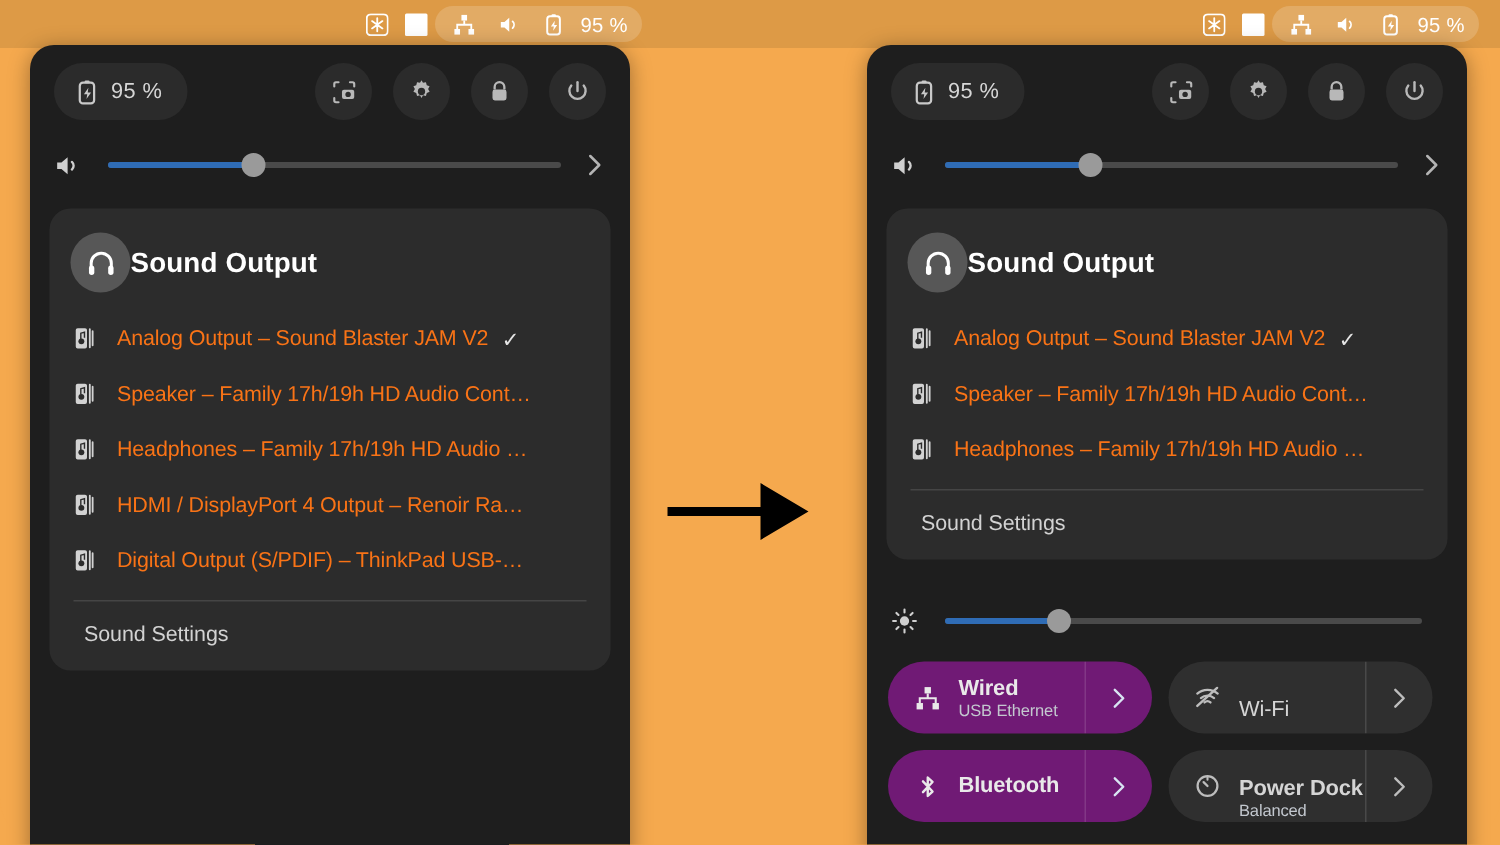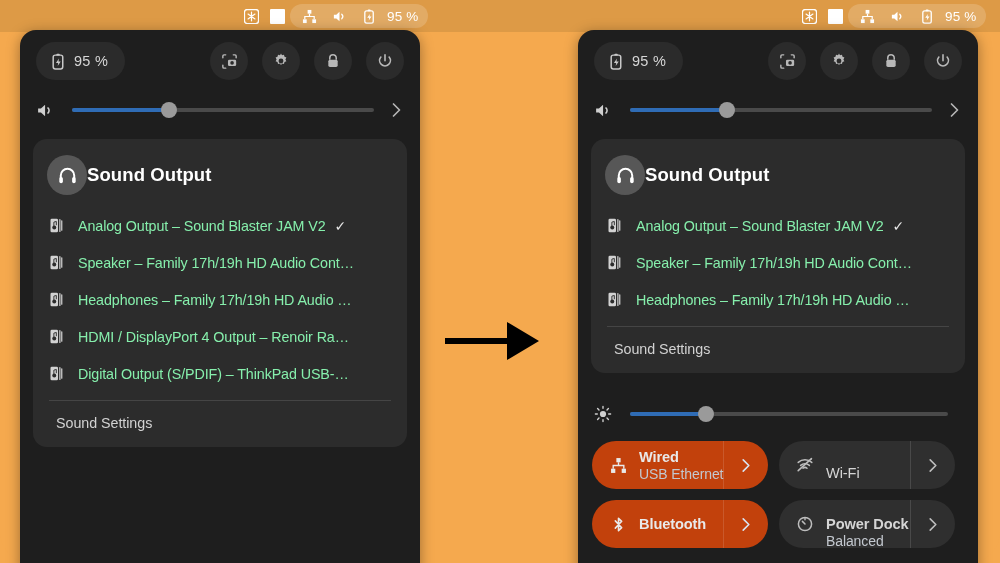--- a/index.html
+++ b/index.html
@@ -83,44 +83,44 @@
     width:40px;height:40px;border-radius:20px;background:#575757;
     display:flex;align-items:center;justify-content:center;flex:0 0 auto;
   }
   .so-title{color:#ffffff;font-size:18.5px;font-weight:bold;margin-left:0;letter-spacing:.1px;}
   .so-list{margin-top:8px;}
   .so-item{
     display:flex;align-items:center;height:37px;padding:0 14px 0 16px;
   }
   .so-ico{width:20px;flex:0 0 auto;display:flex;align-items:center;}
   .so-label{
-    color:#86efac;font-size:14.3px;margin-left:9px;white-space:nowrap;overflow:hidden;
+    color:#f97316;font-size:14.3px;margin-left:9px;white-space:nowrap;overflow:hidden;
     letter-spacing:-.1px;
   }
   .so-check{margin-left:9px;color:#e6e6e6;font-size:14px;flex:0 0 auto;}
   .so-sep{height:1px;background:#454545;margin:8px 16px 0 16px;}
   .so-settings{
     color:#d2d2d2;font-size:14.3px;padding:14px 0 6px 23px;letter-spacing:-.05px;
   }
 
   
   .bright-row{display:flex;align-items:center;height:30px;padding:0 16px;margin-top:26px;}
 
   
   .tiles{display:flex;flex-wrap:wrap;gap:11px;padding:12px 14px 0 14px;}
   .tile{
     width:176px;height:48px;border-radius:24px;display:flex;align-items:center;
     overflow:hidden;background:#2f2f2f;
   }
-  .tile.active{background:#c2410c;}
+  .tile.active{background:#701a75;}
   .tile-main{flex:1;display:flex;align-items:center;height:100%;padding-left:15px;min-width:0;}
   .tile-ico{width:22px;flex:0 0 auto;display:flex;align-items:center;justify-content:center;}
   .tile-txt{margin-left:10px;min-width:0;}
   .tile-name{color:#e9e9e9;font-size:14.6px;font-weight:bold;white-space:nowrap;letter-spacing:-.1px;}
-  .tile-sub{color:#c3c8cf;font-size:14px;margin-top:1px;white-space:nowrap;letter-spacing:-.1px;}
+  .tile-sub{color:#c3c8cf;font-size:11px;margin-top:1px;white-space:nowrap;letter-spacing:-.1px;}
   .tile.inactive .tile-name{color:#d5d5d5;font-weight:normal;margin-top:16px;}
   .tile.inactive.bold .tile-name{font-weight:bold;}
   .tile-arrow{
     width:44px;height:100%;display:flex;align-items:center;justify-content:center;
     border-left:1px solid rgba(255,255,255,0.13);flex:0 0 auto;
   }
 
   
   .big-arrow{position:absolute;left:443px;top:310px;}
 </style>

